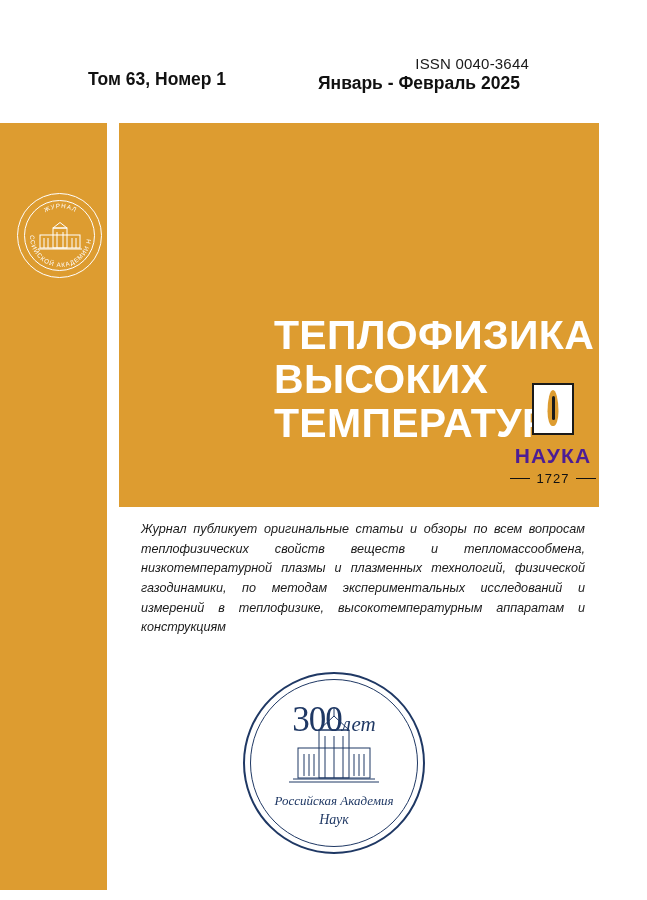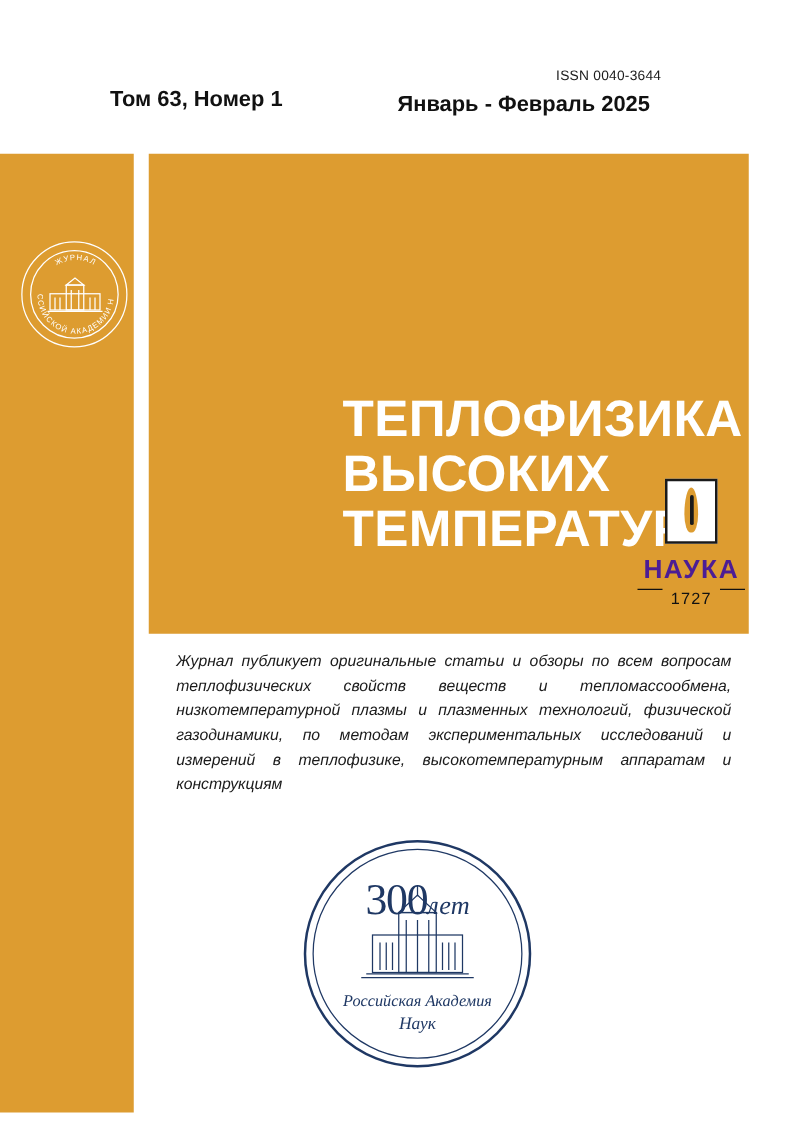--- a/index.html
+++ b/index.html
@@ -19,21 +19,21 @@
     position: absolute;
     inset: 0;
     background: #ffffff;
   }
 
   
   .issn {
     position: absolute;
     top: 55px;
     right: 118px;
-    font-size: 11px;
+    font-size: 15px;
     color: #1a1a1a;
     letter-spacing: 0.2px;
   }
   .volume {
     position: absolute;
     top: 69px;
     left: 88px;
     font-size: 17.5px;
     font-weight: bold;
     color: #111111;
@@ -163,21 +163,21 @@
     font-weight: bold;
     color: #4c1d95;
     letter-spacing: 1.2px;
   }
   .nauka-year {
     margin-top: 3px;
     font-size: 13px;
     color: #111111;
     letter-spacing: 1px;
     display: flex;
-    align-items: flex-start;
+    align-items: center;
     justify-content: center;
     gap: 7px;
   }
   .nauka-year .rule {
     display: block;
     width: 20px;
     height: 1.4px;
     background: #111111;
   }
 

